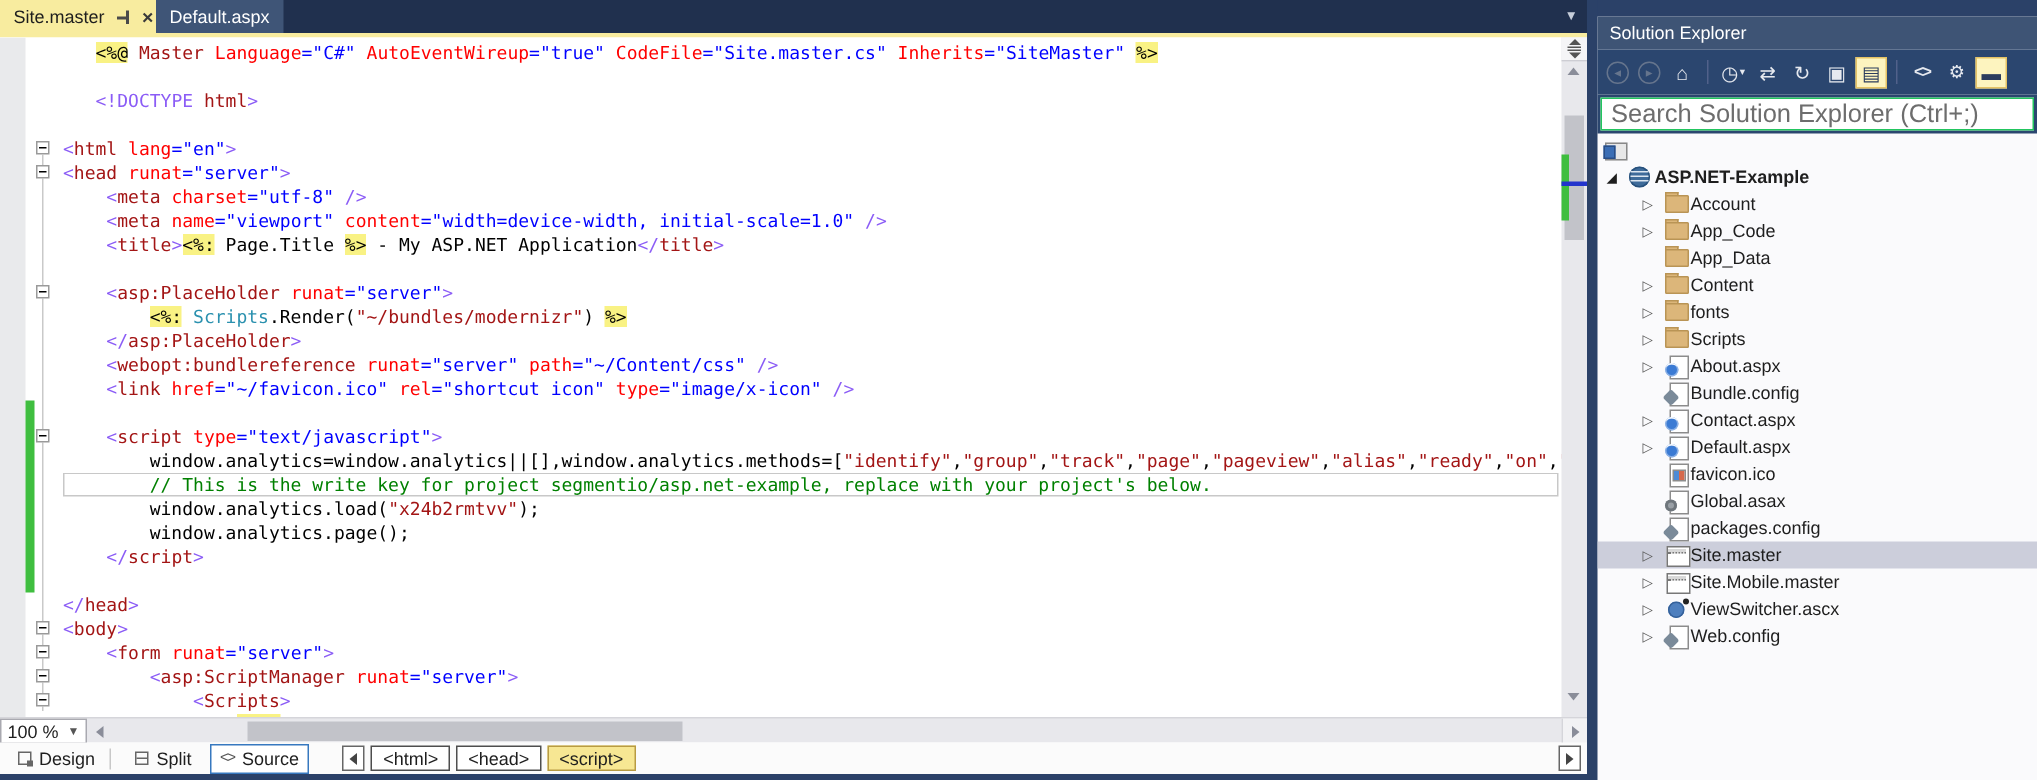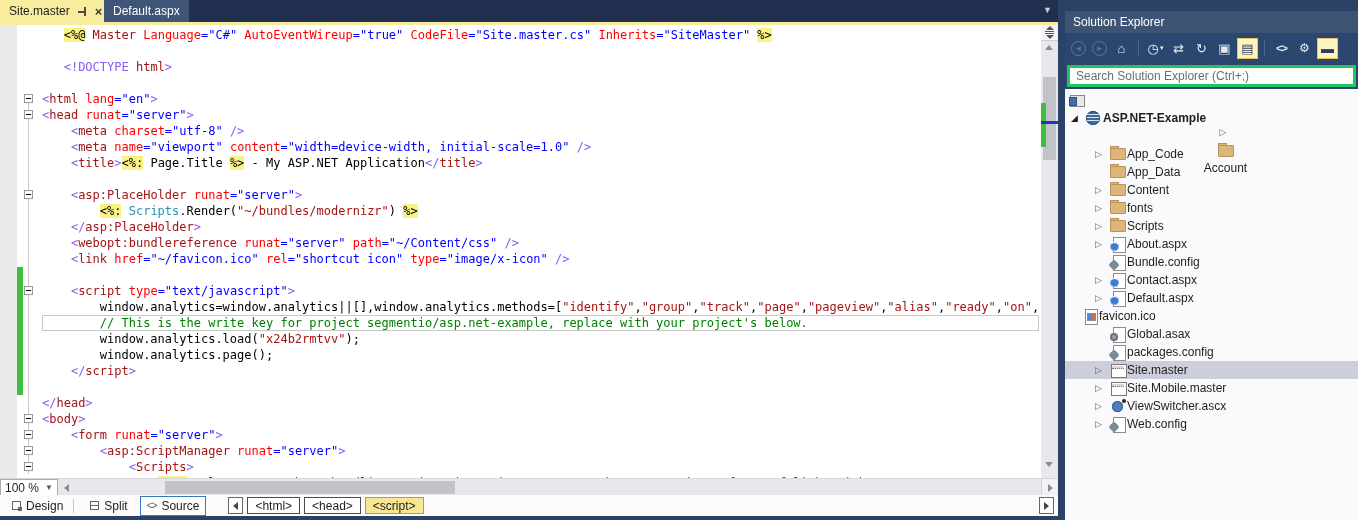--- a/index.html
+++ b/index.html
@@ -90,22 +90,22 @@
   .tb-btn.hl{background:#FDF4BF;border:1px solid #E5C365;color:#2B3C5E;}
   .tb-btn.circ{width:15px;height:15px;border:1px solid #66758D;border-radius:50%;margin:0 2px;}
   .tb-btn.dis{color:#66758D;}
   .tb-glyph{font-size:13px;line-height:13px;}
   .tb-btn.circ .tb-glyph{font-size:9px;}
   .tb-btn.hl .tb-glyph{color:#2B3C5E;}
   .g-view-code-button{font-size:11px;font-weight:bold;letter-spacing:-1px;}
   .tb-caret{font-size:7px;margin-left:1px;color:#E6E9EF;}
   .tb-sep{width:1px;height:16px;background:#51618A;margin:0 4px;}
   #se-search-row{left:0;top:52px;width:293px;height:26px;background:#2B466F;}
-  #se-search{position:absolute;left:2px;top:2px;width:289px;height:22px;border:3px solid #22c55e;background:#FFF;
-    font-family:"Liberation Sans",sans-serif;font-size:12px;padding:0 6px;color:#1E1E1E;}
+  #se-search{position:absolute;left:2px;top:2px;width:289px;height:22px;border:1px solid #22c55e;background:#FFF;
+    font-family:"Liberation Sans",sans-serif;font-size:17px;padding:0 6px;color:#1E1E1E;}
   #se-search::placeholder{color:#6D6D6D;}
   #se-tree{left:0;top:80px;width:293px;height:440px;overflow:hidden;}
   .tree-row{height:18px;display:flex;align-items:center;color:#1E1E1E;}
   .tree-row.selected{background:#CCCEDB;}
   .tree-arrow{width:16px;flex:0 0 16px;font-size:9px;color:#5E5E5E;text-align:left;padding-left:2px;}
   .arr-c::before{content:"▷";}
   .arr-e::before{content:"◢";color:#1E1E1E;}
   .tree-ico{width:18px;flex:0 0 18px;position:relative;height:16px;}
   .tree-label{white-space:nowrap;}
   .tree-label.bold{font-weight:bold;}
@@ -265,21 +265,21 @@
   </div>
   <div class="abs" id="se-tree">
       <div class="tree-row" style="padding-left: 4px;">
         <span class="tree-ico ico-solution"></span>
       </div>
       <div class="tree-row" style="padding-left: 4px;">
         <span class="tree-arrow arr-e"></span>
         <span class="tree-ico ico-project"></span>
         <span class="tree-label bold">ASP.NET-Example</span>
       </div>
-      <div class="tree-row" style="padding-left: 28px; flex-direction: column;">
+      <div class="tree-row" style="padding-left: 28px;">
         <span class="tree-arrow arr-c"></span>
         <span class="tree-ico ico-folder"></span>
         <span class="tree-label">Account</span>
       </div>
       <div class="tree-row" style="padding-left: 28px;">
         <span class="tree-arrow arr-c"></span>
         <span class="tree-ico ico-folder"></span>
         <span class="tree-label">App_Code</span>
       </div>
       <div class="tree-row" style="padding-left: 28px;">
@@ -315,21 +315,21 @@
       <div class="tree-row" style="padding-left: 28px;">
         <span class="tree-arrow arr-c"></span>
         <span class="tree-ico ico-aspx ico-page-base"></span>
         <span class="tree-label">Contact.aspx</span>
       </div>
       <div class="tree-row" style="padding-left: 28px;">
         <span class="tree-arrow arr-c"></span>
         <span class="tree-ico ico-aspx ico-page-base"></span>
         <span class="tree-label">Default.aspx</span>
       </div>
-      <div class="tree-row" style=" text-align: right;">
+      <div class="tree-row" style="padding-left: 28px; text-align: right;">
         <span class="tree-arrow arr-n"></span>
         <span class="tree-ico ico-image ico-page-base"></span>
         <span class="tree-label">favicon.ico</span>
       </div>
       <div class="tree-row" style="padding-left: 28px; text-align: right;">
         <span class="tree-arrow arr-n"></span>
         <span class="tree-ico ico-asax ico-page-base"></span>
         <span class="tree-label">Global.asax</span>
       </div>
       <div class="tree-row" style="padding-left: 28px;">

